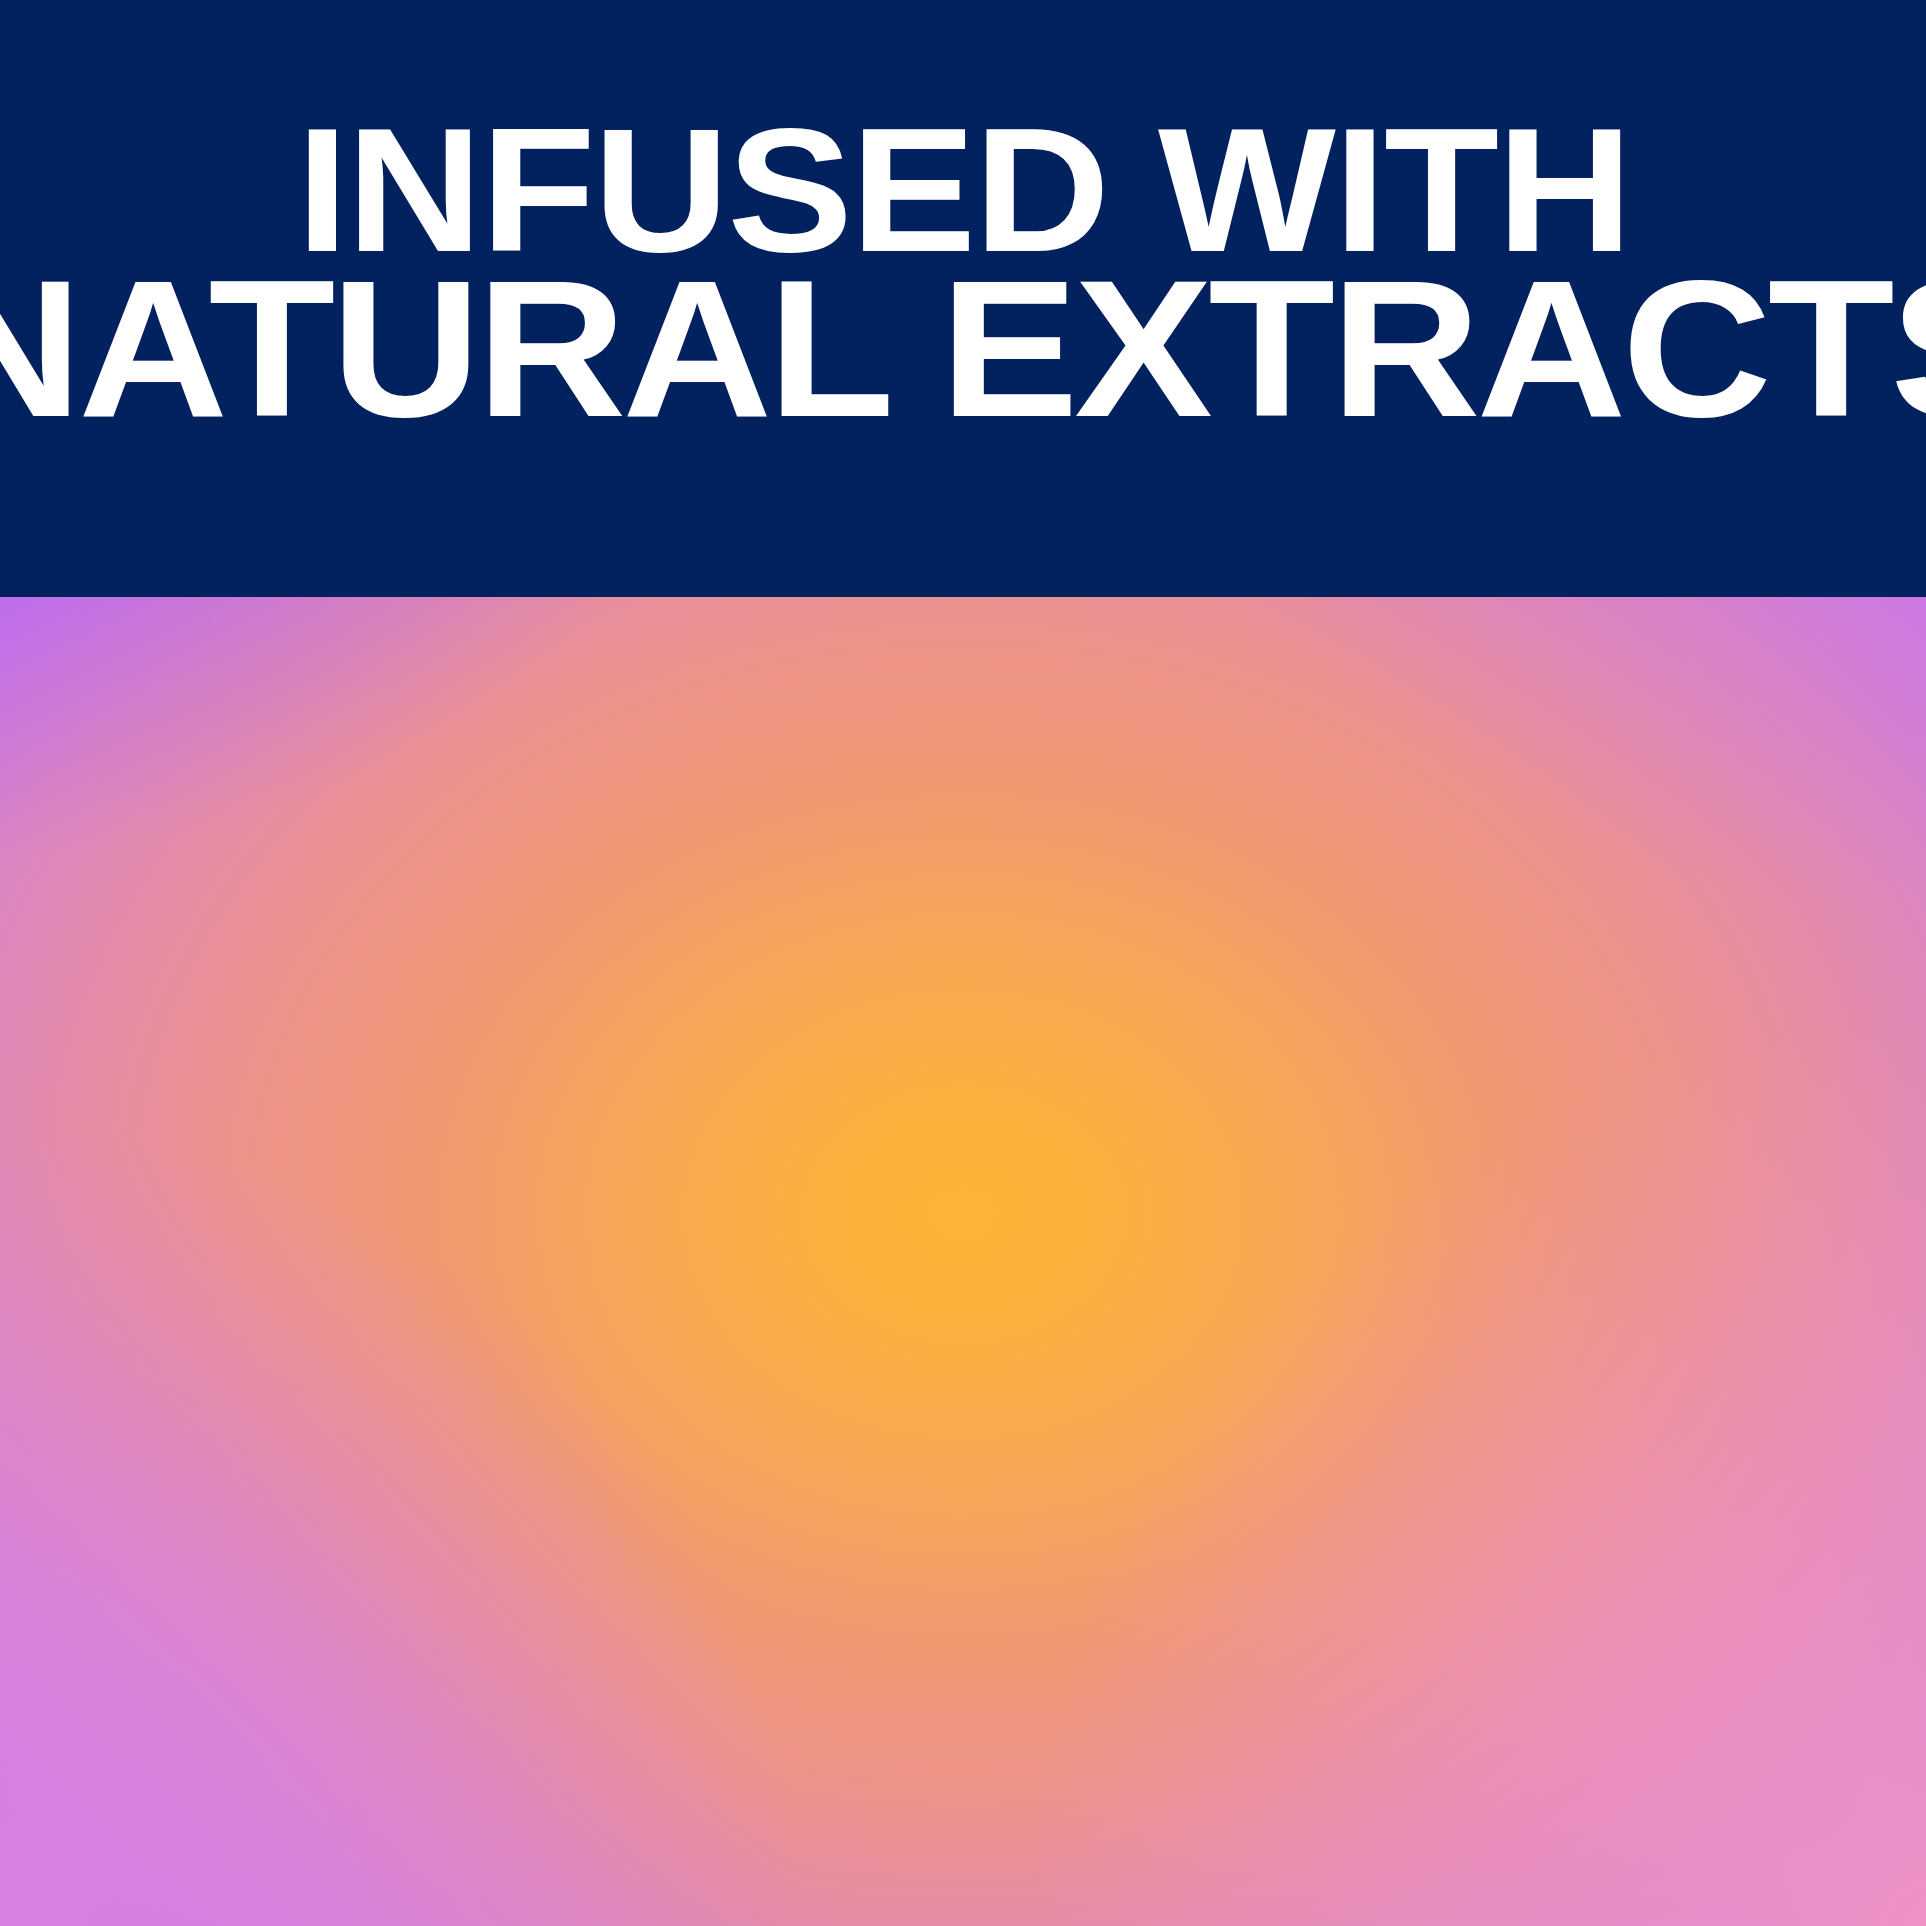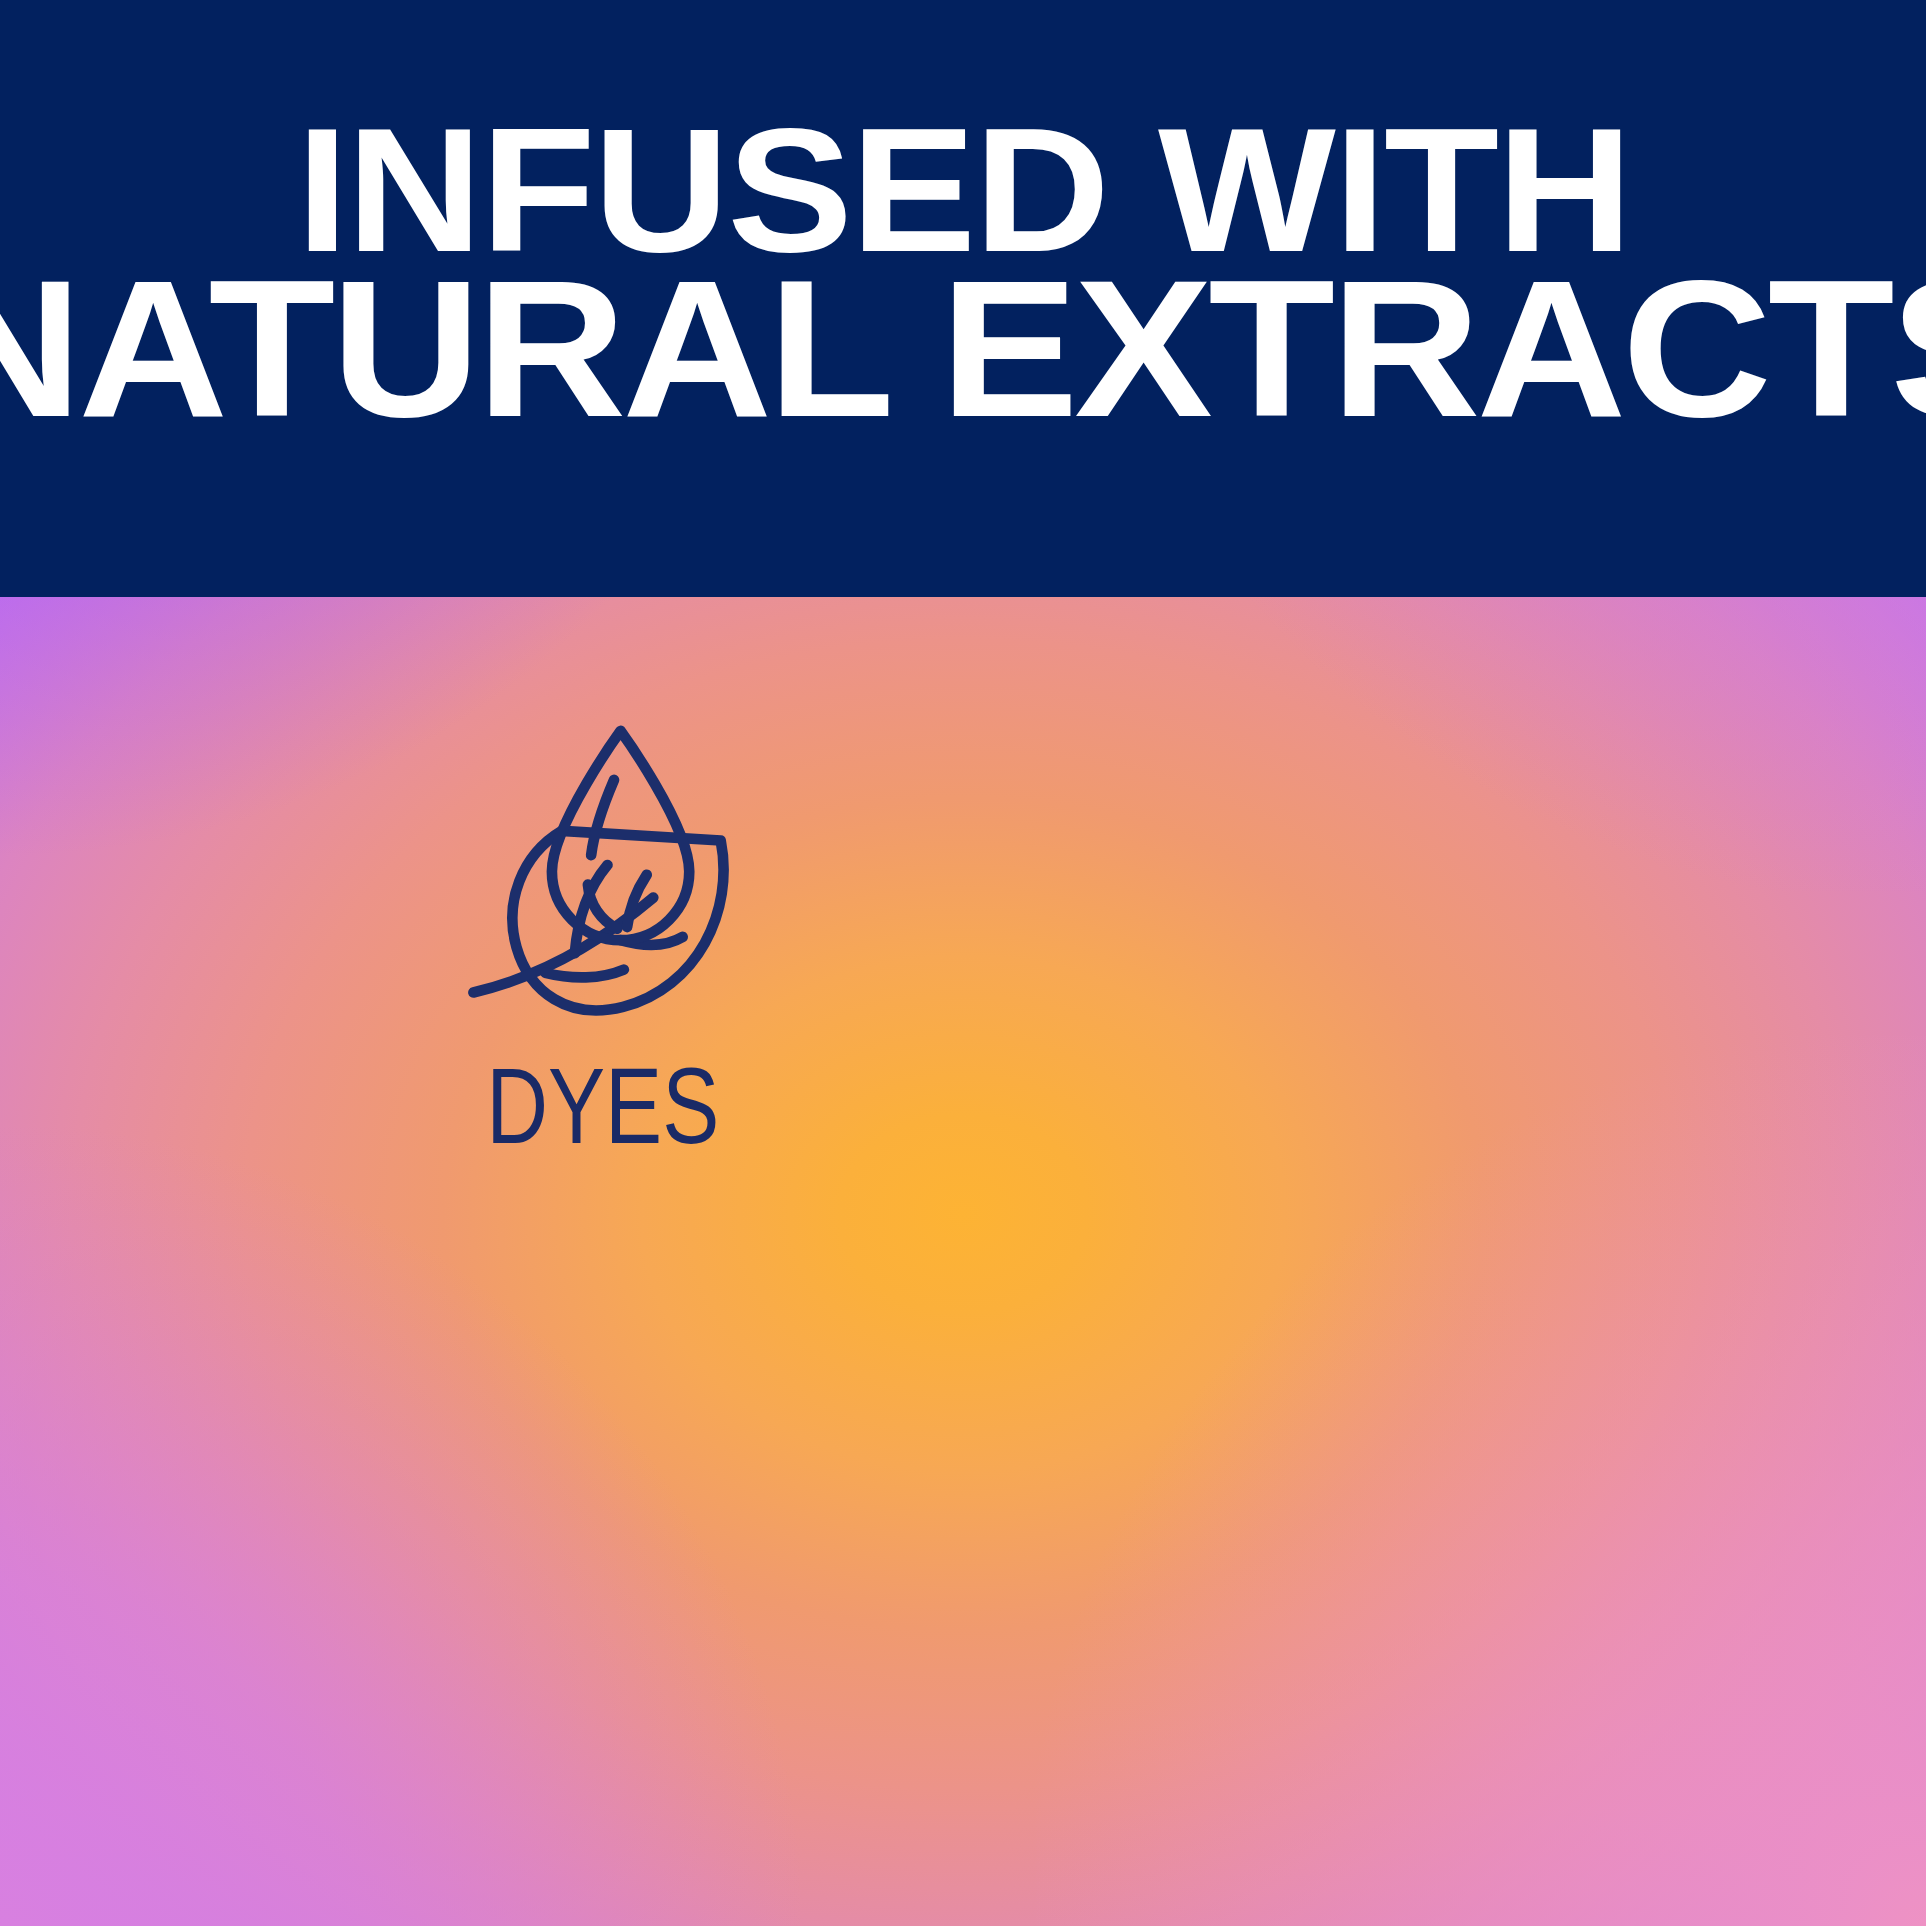--- a/index.html
+++ b/index.html
@@ -176,38 +176,19 @@
   <div class="header-block"></div>
 
   <div class="headline">
     <span class="line line-1">INFUSED WITH</span>
     <span class="line line-2">NATURAL EXTRACTS</span>
   </div>
 
 
   <div class="ingredient-grid">
 
-    <div class="ingredient-cell cell-dyes">
-      <svg class="ingredient-icon" viewBox="0 0 200 200" fill="none" stroke="#1C2E6B" stroke-width="6.5" stroke-linecap="round" stroke-linejoin="round">
-
-        <path d="M174 88 C178 132 150 176 104 183 C70 188 48 168 43 140 C38 112 52 84 78 72 L174 88 Z" transform="rotate(-6 105 130)"></path>
-
-        <path d="M18 174 C52 166 90 148 128 116"></path>
-
-        <path d="M80 150 C82 126 90 108 100 96"></path>
-        <path d="M62 162 C78 166 96 166 110 160"></path>
-        <path d="M112 134 C114 118 120 108 124 102"></path>
-        <path d="M108 142 C122 146 136 146 146 140"></path>
-
-        <path d="M108 14 C108 14 150 72 150 100 C150 123 131 142 108 142 C85 142 66 123 66 100 C66 72 108 14 108 14 Z"></path>
-
-        <path d="M104 44 C98 58 92 74 90 90"></path>
-        <path d="M88 108 C89 120 96 130 106 135"></path>
-      </svg>
-      <span class="ingredient-label">DYES</span>
-    </div>
 
 
 
 
   </div>
 </div>
 
 
 </body></html>

